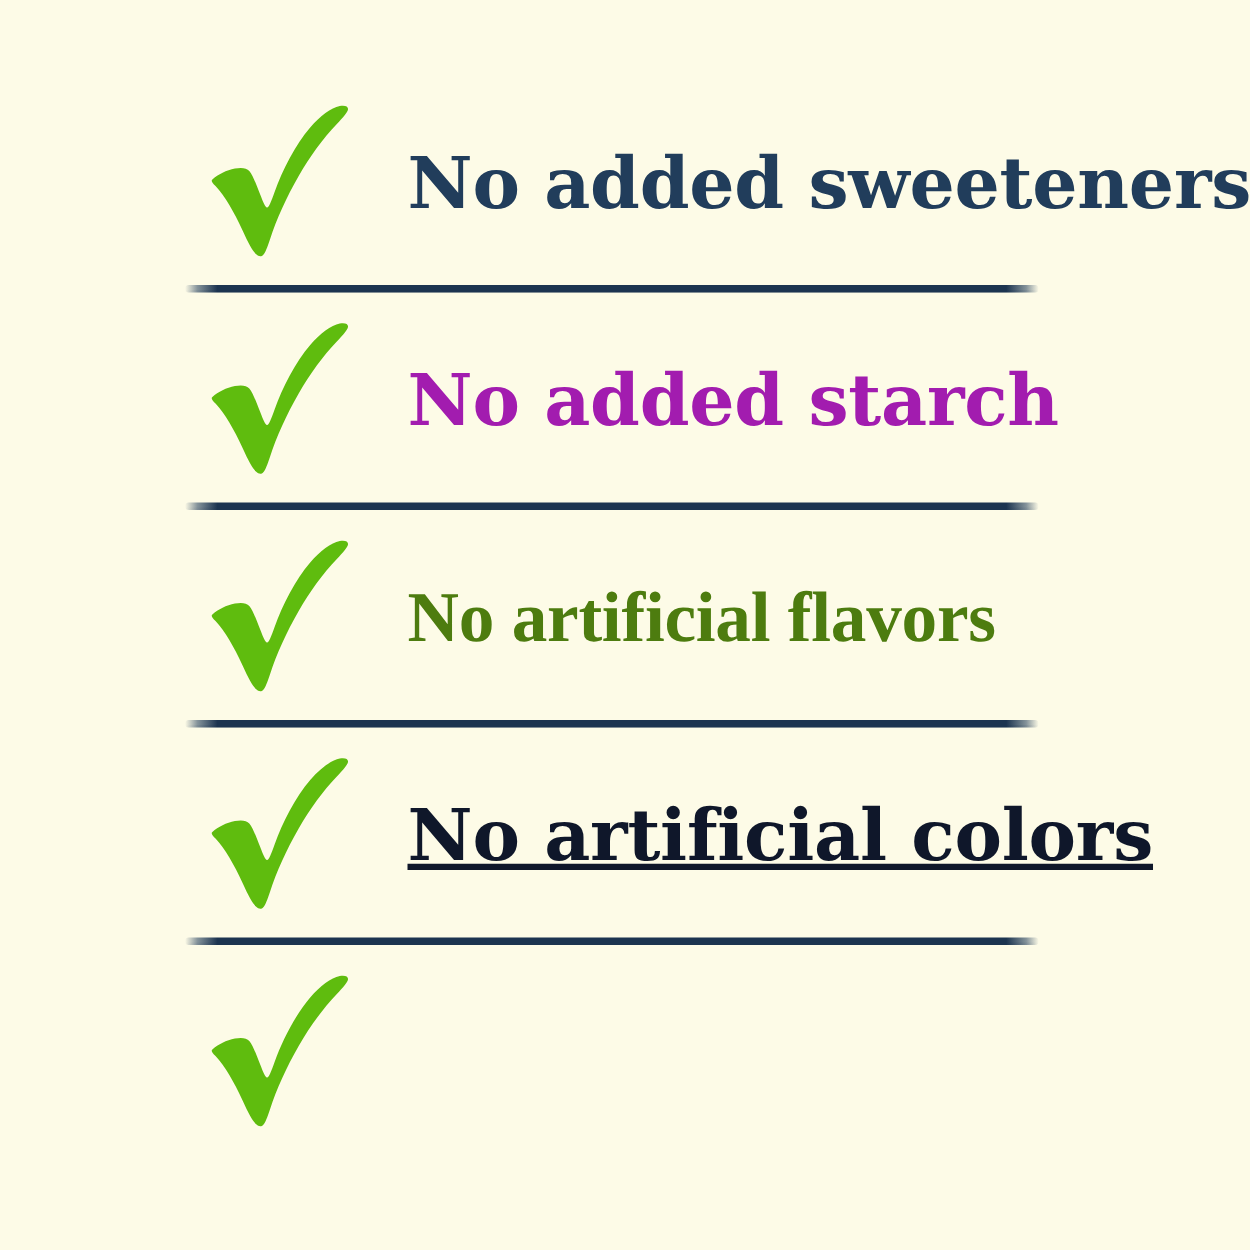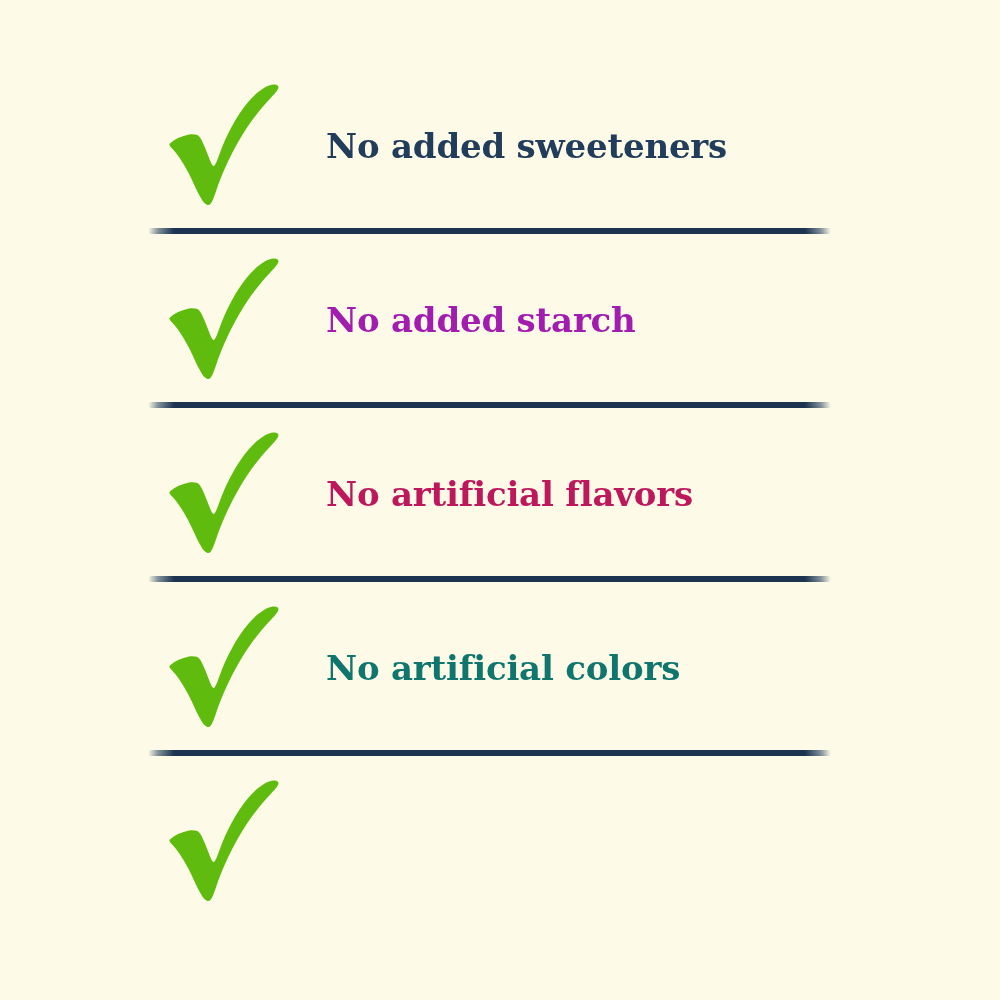--- a/index.html
+++ b/index.html
@@ -58,21 +58,21 @@
     display: block;
     width: 146px;
     height: 146px;
     margin-left: 10px;
   }
 
   .row-label {
     flex: 1 1 auto;
     margin-left: 28px;
     color: #213D5B;
-    font-size: 34px;
+    font-size: 57px;
     font-weight: 700;
     letter-spacing: -0.2px;
     line-height: 1.05;
     white-space: nowrap;
     font-family: "DejaVu Serif", "Liberation Serif", serif;
   }
 
   .divider {
     position: absolute;
     left: 0;
@@ -132,31 +132,31 @@
       <span class="row-label" style="color: #a21caf;">No added starch</span>
       <span class="divider"></span>
     </div>
 
     <div class="row">
       <span class="check-wrap">
         <svg viewBox="0 0 100 100" xmlns="http://www.w3.org/2000/svg" aria-hidden="true">
           <path fill="#5FBC0E" d="M8.5,47.5 C11.8,44.6 16.5,42.3 21.4,41.3 C25.0,40.6 28.1,40.9 29.6,42.7 C31.6,45.2 33.7,50.6 36.0,56.6 C37.6,60.8 38.9,63.8 39.8,63.6 C40.8,63.4 42.0,60.3 44.0,54.8 C48.6,42.2 55.9,27.8 64.4,17.9 C70.2,11.1 76.3,6.6 81.3,5.6 C84.4,5.0 86.3,5.9 86.0,7.6 C85.7,9.3 83.4,11.9 79.5,16.0 C71.7,24.2 64.3,34.3 57.9,45.4 C50.7,57.9 45.2,70.3 41.5,81.5 C39.9,86.3 38.7,89.4 37.6,90.6 C36.4,91.9 35.0,91.7 33.4,90.2 C31.4,88.3 29.0,83.9 25.7,76.6 C21.0,66.2 15.6,57.0 10.3,51.3 C8.4,49.3 7.6,48.3 8.5,47.5 Z"></path>
         </svg>
       </span>
-      <span class="row-label" style="color: #be185d;">No artificial flavors</span>
+      <span class="row-label" style="color: #4d7c0f; font-family: Liberation Serif, serif;">No artificial flavors</span>
       <span class="divider"></span>
     </div>
 
     <div class="row">
       <span class="check-wrap">
         <svg viewBox="0 0 100 100" xmlns="http://www.w3.org/2000/svg" aria-hidden="true">
           <path fill="#5FBC0E" d="M8.5,47.5 C11.8,44.6 16.5,42.3 21.4,41.3 C25.0,40.6 28.1,40.9 29.6,42.7 C31.6,45.2 33.7,50.6 36.0,56.6 C37.6,60.8 38.9,63.8 39.8,63.6 C40.8,63.4 42.0,60.3 44.0,54.8 C48.6,42.2 55.9,27.8 64.4,17.9 C70.2,11.1 76.3,6.6 81.3,5.6 C84.4,5.0 86.3,5.9 86.0,7.6 C85.7,9.3 83.4,11.9 79.5,16.0 C71.7,24.2 64.3,34.3 57.9,45.4 C50.7,57.9 45.2,70.3 41.5,81.5 C39.9,86.3 38.7,89.4 37.6,90.6 C36.4,91.9 35.0,91.7 33.4,90.2 C31.4,88.3 29.0,83.9 25.7,76.6 C21.0,66.2 15.6,57.0 10.3,51.3 C8.4,49.3 7.6,48.3 8.5,47.5 Z"></path>
         </svg>
       </span>
-      <span class="row-label" style="color: #0f766e;">No artificial colors</span>
+      <span class="row-label" style="color: #0f172a; text-decoration: underline;">No artificial colors</span>
       <span class="divider"></span>
     </div>
 
     <div class="row last">
       <span class="check-wrap">
         <svg viewBox="0 0 100 100" xmlns="http://www.w3.org/2000/svg" aria-hidden="true">
           <path fill="#5FBC0E" d="M8.5,47.5 C11.8,44.6 16.5,42.3 21.4,41.3 C25.0,40.6 28.1,40.9 29.6,42.7 C31.6,45.2 33.7,50.6 36.0,56.6 C37.6,60.8 38.9,63.8 39.8,63.6 C40.8,63.4 42.0,60.3 44.0,54.8 C48.6,42.2 55.9,27.8 64.4,17.9 C70.2,11.1 76.3,6.6 81.3,5.6 C84.4,5.0 86.3,5.9 86.0,7.6 C85.7,9.3 83.4,11.9 79.5,16.0 C71.7,24.2 64.3,34.3 57.9,45.4 C50.7,57.9 45.2,70.3 41.5,81.5 C39.9,86.3 38.7,89.4 37.6,90.6 C36.4,91.9 35.0,91.7 33.4,90.2 C31.4,88.3 29.0,83.9 25.7,76.6 C21.0,66.2 15.6,57.0 10.3,51.3 C8.4,49.3 7.6,48.3 8.5,47.5 Z"></path>
         </svg>
       </span>
 

